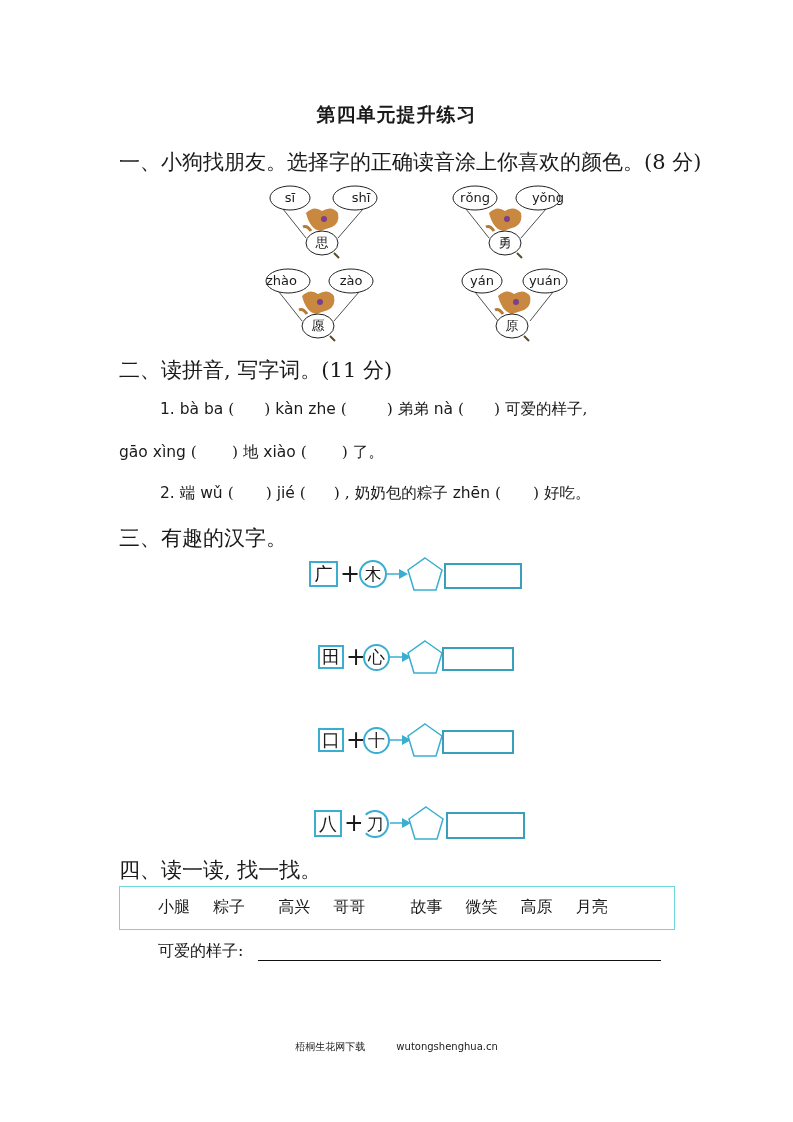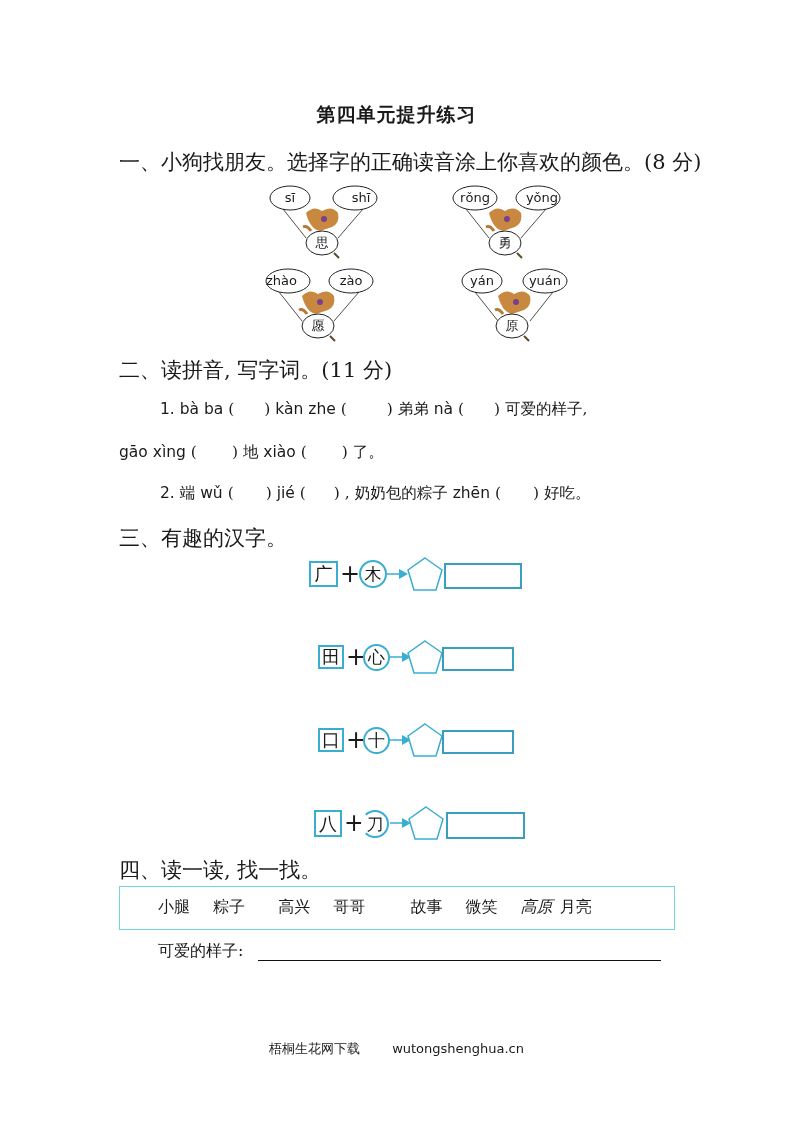--- a/index.html
+++ b/index.html
@@ -22,21 +22,21 @@
     .compose { position: absolute; height: 34px; }
     .comp-box { position: absolute; border: 2px solid #3aaed0; background: #fff; display: flex; align-items: center; justify-content: center; font-size: 18px; font-family: "DejaVu Serif", "Liberation Serif", serif; }
     .plus { position: absolute; font-size: 24px; font-family: "DejaVu Sans", "Liberation Sans", sans-serif; line-height: 24px; }
     .comp-circle { position: absolute; border: 2px solid #3aaed0; border-radius: 50%; display: flex; align-items: center; justify-content: center; font-size: 17px; font-family: "DejaVu Serif", "Liberation Serif", serif; background: #fff; }
     .answer-rect { position: absolute; border: 2px solid #3a9fbd; background: #fff; }
 
     .word-box { left: 119px; top: 886px; width: 556px; height: 44px; border: 1.5px solid #6fd6dc; }
     .words { position: absolute; left: 38px; top: 10px; font-size: 16px; white-space: nowrap; }
     .words span { display: inline-block; }
     .blank-line { position: absolute; border-bottom: 1.3px solid #111; }
-    .footer { top: 1040px; left: 0; width: 793px; text-align: center; font-size: 13px; white-space: nowrap; }
+    .footer { top: 1040px; left: 0; width: 793px; text-align: center; font-size: 10px; white-space: nowrap; }
     .footer .cn { font-family: "DejaVu Serif", "Liberation Serif", serif; }
     .footer .url { font-family: "DejaVu Sans", "Liberation Sans", sans-serif; margin-left: 28px; }
   </style>
 </head>
 <body>
 
 <div class="abs title">第四单元提升练习</div>
 
 <div class="abs section-heading" style="left:119px; top:148px;">一、小狗找朋友。选择字的正确读音涂上你喜欢的颜色。(8 分)</div>
 
@@ -63,21 +63,21 @@
     <ellipse cx="87" cy="15" rx="22" ry="12" fill="#fff" stroke="#222" stroke-width="1"></ellipse>
     <line x1="15" y1="26" x2="38" y2="55" stroke="#222" stroke-width="0.8"></line>
     <line x1="95" y1="26" x2="70" y2="55" stroke="#222" stroke-width="0.8"></line>
     <path d="M38 30 q8 -8 16 -2 q10 -6 16 2 q2 10 -6 14 l-12 4 q-10 -2 -14 -18z" fill="#c9883f"></path>
     <circle cx="56" cy="36" r="3" fill="#7a3f8e"></circle>
     <path d="M35 44 q4 -2 8 4" fill="none" stroke="#b57a36" stroke-width="3"></path>
     <ellipse cx="54" cy="60" rx="16" ry="12" fill="#fff" stroke="#222" stroke-width="1"></ellipse>
     <path d="M66 70 l5 5" stroke="#5a4a2a" stroke-width="2"></path>
   </svg>
   <div class="bubble-label" style="left:2px; top:5px; width:44px;border-radius:8px;">rǒng</div>
-  <div class="bubble-label" style="left:59px; top:5px; width:64px;">yǒng</div>
+  <div class="bubble-label" style="left:65px; top:5px; width:64px;">yǒng</div>
   <div class="char-label" style="left:38px; top:50px; width:32px;">勇</div>
 </div>
 
 <div class="dog-group" style="left:264px; top:266px;">
   <svg width="120" height="80">
     <ellipse cx="24" cy="15" rx="22" ry="12" fill="#fff" stroke="#222" stroke-width="1"></ellipse>
     <ellipse cx="87" cy="15" rx="22" ry="12" fill="#fff" stroke="#222" stroke-width="1"></ellipse>
     <line x1="15" y1="26" x2="38" y2="55" stroke="#222" stroke-width="0.8"></line>
     <line x1="95" y1="26" x2="70" y2="55" stroke="#222" stroke-width="0.8"></line>
     <path d="M38 30 q8 -8 16 -2 q10 -6 16 2 q2 10 -6 14 l-12 4 q-10 -2 -14 -18z" fill="#c9883f"></path>
@@ -205,21 +205,21 @@
 <div class="abs section-heading" style="left:119px; top:856px;">四、读一读, 找一找。</div>
 
 <div class="abs word-box">
   <div class="words">
     <span style="margin-right:18px;">小腿</span>
     <span style="margin-right:28px;">粽子</span>
     <span style="margin-right:18px;">高兴</span>
     <span style="margin-right:40px;">哥哥</span>
     <span style="margin-right:18px;">故事</span>
     <span style="margin-right:18px;">微笑</span>
-    <span style="margin-right:2px;font-style:italic;">高原</span>
+    <span style="margin-right:18px;">高原</span>
     <span>月亮</span>
   </div>
 </div>
 
 <div class="abs line" style="left:158px; top:941px; font-size:16px;">可爱的样子:</div>
 <div class="blank-line" style="left:258px; top:944px; width:403px; height:17px;"></div>
 
 <div class="abs footer">
   <span class="cn">梧桐生花网下载</span>
   <span class="url">wutongshenghua.cn</span>

